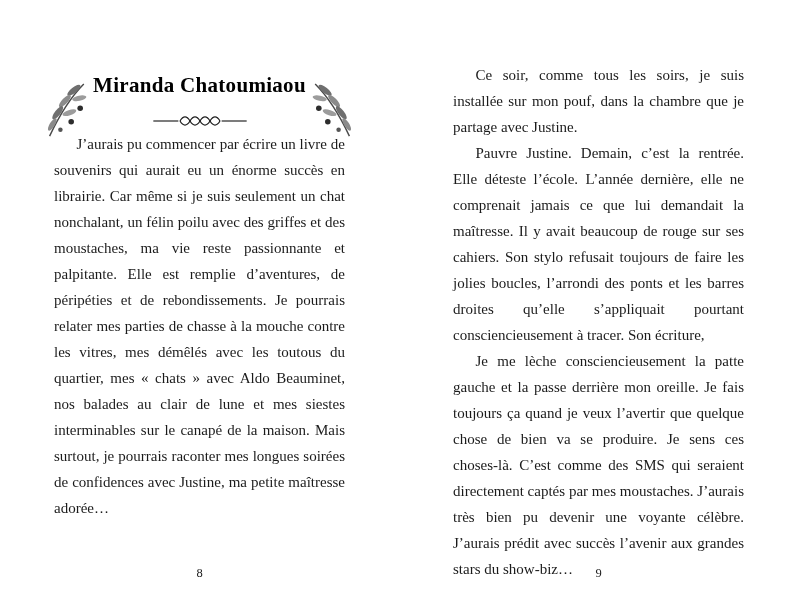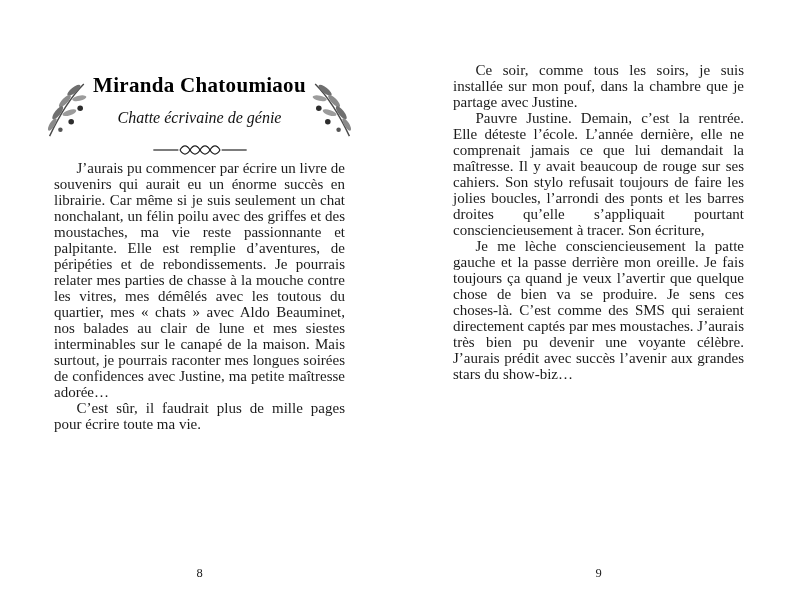--- a/index.html
+++ b/index.html
@@ -64,21 +64,21 @@
   .ornament {
     text-align: center;
     margin: 15px 0 2px 0;
     line-height: 0;
   }
   .ornament svg { width: 100px; height: 16px; }
   
   .body-text p {
     margin: 0;
     font-size: 15px;
-    line-height: 16px;
+    line-height: 26px;
     text-align: justify;
     text-indent: 1.5em;
     hyphens: auto;
     -webkit-hyphens: auto;
   }
   .page-left .body-text { margin-top: 0; }
   .page-right .body-text { padding-top: 62px; }
   
   .page-number {
     position: absolute;
@@ -108,21 +108,20 @@
           <ellipse cx="17" cy="51" rx="8" ry="2.8" transform="rotate(-58 17 51)" fill="#8b8b8b"></ellipse>
           <ellipse cx="47" cy="22" rx="8" ry="2.9" transform="rotate(-12 47 22)" fill="#9c9c9c"></ellipse>
           <ellipse cx="36" cy="38" rx="8" ry="2.9" transform="rotate(-18 36 38)" fill="#9c9c9c"></ellipse>
           <circle cx="48" cy="33" r="3.1" fill="#2d2d2d"></circle>
           <circle cx="38" cy="48" r="3.1" fill="#2d2d2d"></circle>
           <circle cx="26" cy="57" r="2.5" fill="#555555"></circle>
         </svg>
       </span>
 
       <h1 class="chapter-title">Miranda Chatoumiaou</h1>
-      <div class="chapter-subtitle">Chatte écrivaine de génie</div>
 
       <span class="branch branch-right">
         <svg viewBox="0 0 60 70" xmlns="http://www.w3.org/2000/svg">
           <path d="M52 6 C40 18, 28 34, 14 64" stroke="#4a4a4a" fill="none" stroke-width="1.6"></path>
           <ellipse cx="41" cy="13" rx="9" ry="3.1" transform="rotate(-38 41 13)" fill="#6f6f6f"></ellipse>
           <ellipse cx="31" cy="25" rx="9" ry="3.1" transform="rotate(-46 31 25)" fill="#8b8b8b"></ellipse>
           <ellipse cx="23" cy="38" rx="9" ry="3.1" transform="rotate(-52 23 38)" fill="#6f6f6f"></ellipse>
           <ellipse cx="17" cy="51" rx="8" ry="2.8" transform="rotate(-58 17 51)" fill="#8b8b8b"></ellipse>
           <ellipse cx="47" cy="22" rx="8" ry="2.9" transform="rotate(-12 47 22)" fill="#9c9c9c"></ellipse>
           <ellipse cx="36" cy="38" rx="8" ry="2.9" transform="rotate(-18 36 38)" fill="#9c9c9c"></ellipse>
@@ -137,21 +136,20 @@
       <svg viewBox="0 0 120 16" xmlns="http://www.w3.org/2000/svg">
         <line x1="4" y1="8" x2="34" y2="8" stroke="#1e1e1e" stroke-width="1.4"></line>
         <path d="M36 8 C40 1.5 44 1.5 48 8 C52 14.5 56 14.5 60 8 C64 1.5 68 1.5 72 8 C76 14.5 80 14.5 84 8" stroke="#1e1e1e" stroke-width="1.5" fill="none"></path>
         <path d="M36 8 C40 14.5 44 14.5 48 8 C52 1.5 56 1.5 60 8 C64 14.5 68 14.5 72 8 C76 1.5 80 1.5 84 8" stroke="#1e1e1e" stroke-width="1.5" fill="none"></path>
         <line x1="86" y1="8" x2="116" y2="8" stroke="#1e1e1e" stroke-width="1.4"></line>
       </svg>
     </div>
 
     <div class="body-text">
       <p>J’aurais pu commencer par écrire un livre de souvenirs qui aurait eu un énorme succès en librairie. Car même si je suis seulement un chat nonchalant, un félin poilu avec des griffes et des moustaches, ma vie reste passionnante et palpitante. Elle est remplie d’aventures, de péripéties et de rebondissements. Je pourrais relater mes parties de chasse à la mouche contre les vitres, mes démêlés avec les toutous du quartier, mes « chats » avec Aldo Beauminet, nos balades au clair de lune et mes siestes interminables sur le canapé de la maison. Mais surtout, je pourrais raconter mes longues soirées de confidences avec Justine, ma petite maîtresse adorée…</p>
-      <p>C’est sûr, il faudrait plus de mille pages pour écrire toute ma vie.</p>
     </div>
 
     <div class="page-number">8</div>
   </div>
 
   <div class="page page-right">
 
     <div class="body-text">
       <p>Ce soir, comme tous les soirs, je suis installée sur mon pouf, dans la chambre que je partage avec Justine.</p>
       <p>Pauvre Justine. Demain, c’est la rentrée. Elle déteste l’école. L’année dernière, elle ne comprenait jamais ce que lui demandait la maîtresse. Il y avait beaucoup de rouge sur ses cahiers. Son stylo refusait toujours de faire les jolies boucles, l’arrondi des ponts et les barres droites qu’elle s’appliquait pourtant consciencieusement à tracer. Son écriture,</p>

